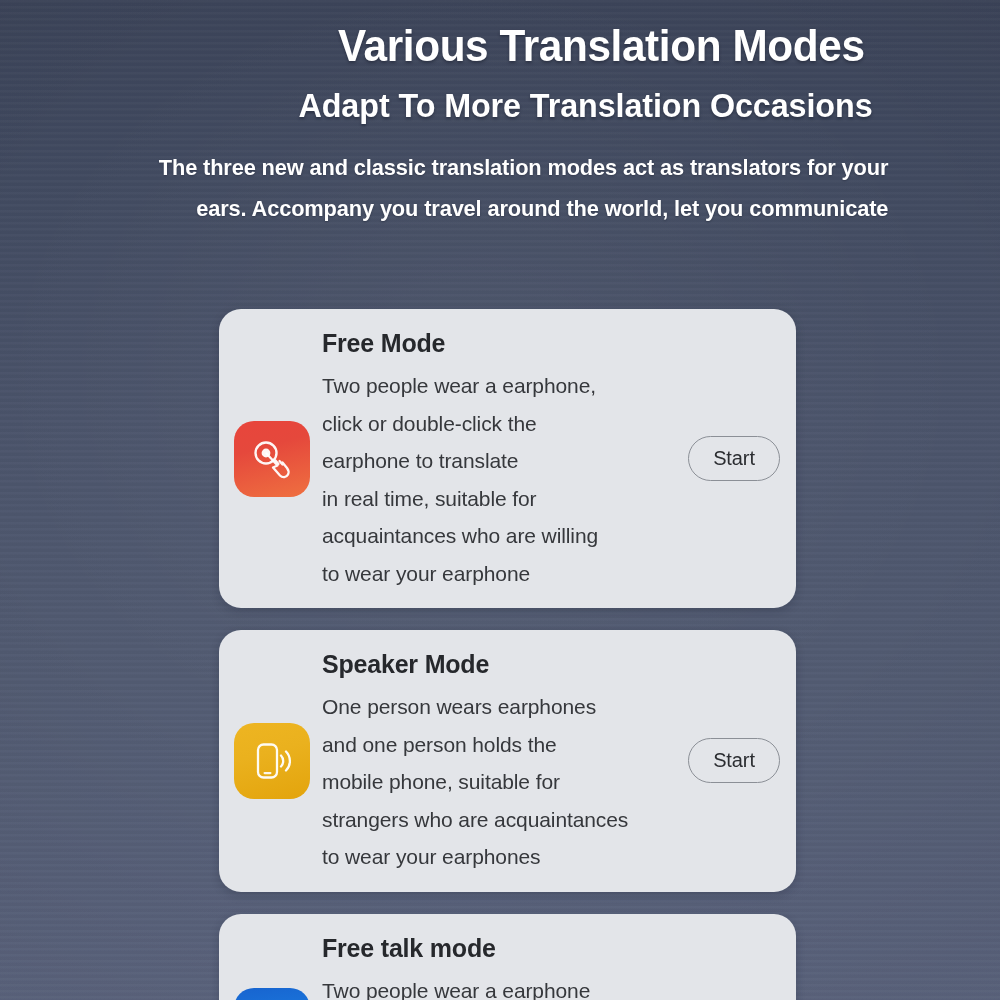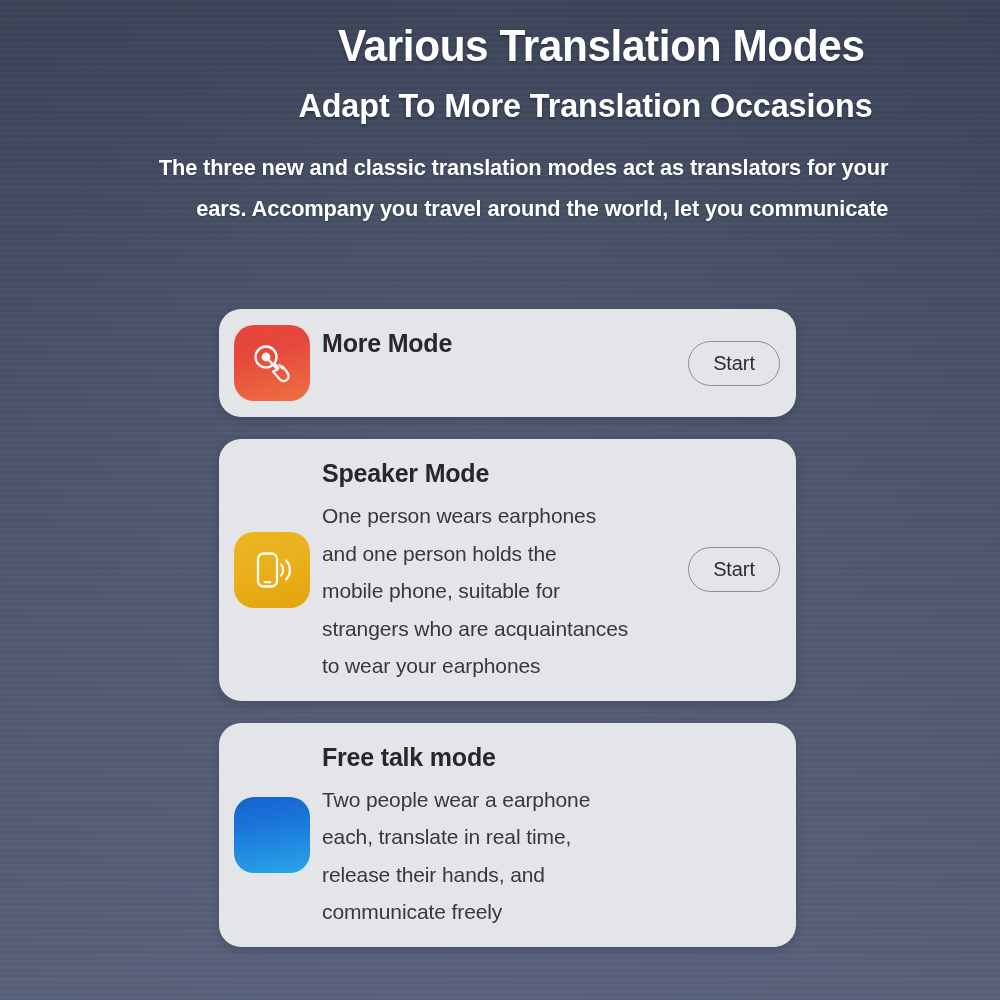--- a/index.html
+++ b/index.html
@@ -209,21 +209,27 @@
             <path d="M19.5 19.5 L30.5 31.5 L26 33.5 L33 41.5
                      C35.5 44 39.5 43.5 41 40.5
                      C42.5 37.6 41.5 36 40 34
                      L35.5 28.5
                      M31.5 30 L28.5 26.5
                      M35.5 30.5 L32.5 27" fill="none" stroke="#ffffff" stroke-width="2.3" stroke-linecap="round" stroke-linejoin="round" opacity="0.95"></path>
           </svg>
         </div>
       </div>
       <div class="card-body">
-        <div class="card-title">More Mode</div>
+        <div class="card-title">Free Mode</div>
+        <div class="card-text">Two people wear a earphone,
+click or double-click the
+earphone to translate
+in real time, suitable for
+acquaintances who are willing
+to wear your earphone</div>
       </div>
       <div class="card-action">
         <button class="start-btn">Start</button>
       </div>
     </div>
 
     <div class="card">
       <div class="card-icon-wrap">
         <div class="card-icon icon-speaker">
           <svg width="50" height="50" viewBox="0 0 50 50" aria-hidden="true">

